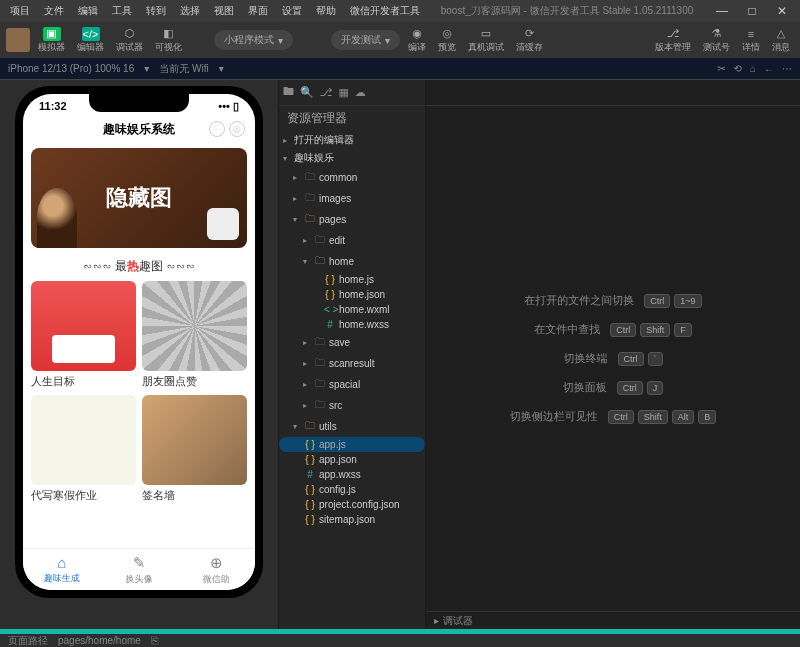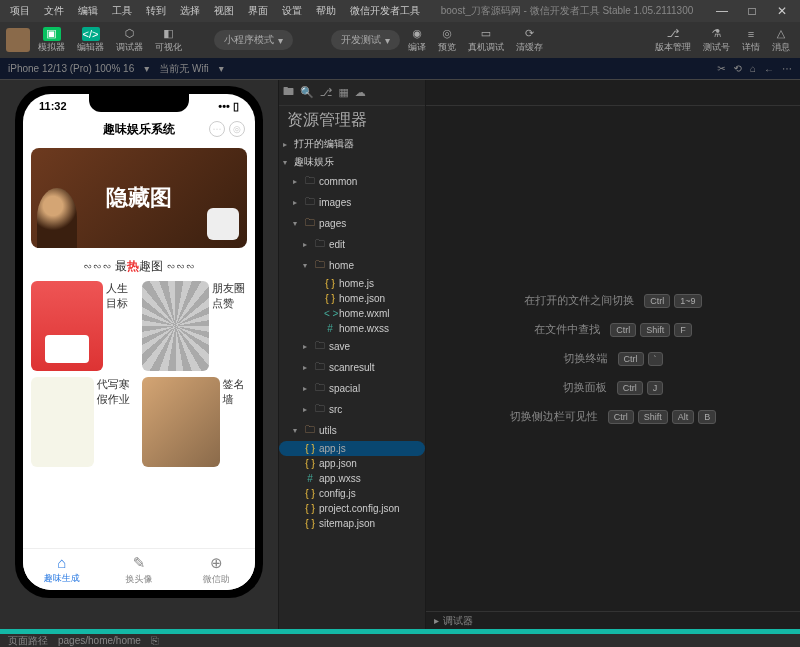--- a/index.html
+++ b/index.html
@@ -30,35 +30,35 @@
 .apphead .t { font-size: 12px; font-weight: 600; color: #000; }
 .apphead .dots { position: absolute; right: 10px; display: flex; gap: 4px; align-items: center; }
 .apphead .dots span { width: 16px; height: 16px; border: 1px solid #ccc; border-radius: 50%; display: flex; align-items: center; justify-content: center; font-size: 9px; }
 .banner { margin: 4px 8px; height: 100px; background: linear-gradient(135deg,#6d3a1f,#3a1f0f); border-radius: 8px; position: relative; display: flex; align-items: center; justify-content: center; }
 .banner .bt { color: #fff; font-size: 22px; font-weight: bold; }
 .banner .char { position: absolute; left: 6px; bottom: 0; width: 40px; height: 60px; background: radial-gradient(circle at 40% 30%, #d4a574 20%, #3a1f0f 50%); border-radius: 50% 50% 0 0; }
 .banner .thumb { position: absolute; right: 8px; bottom: 8px; width: 32px; height: 32px; background: #eee; border-radius: 6px; }
 .sect { text-align: center; padding: 6px; font-size: 12px; color: #333; }
 .sect .hot { color: #e33; font-weight: bold; }
 .grid { display: grid; grid-template-columns: 1fr 1fr; gap: 6px; padding: 0 8px; }
-.card { display: flex; flex-direction: row; gap: 3px; }
+.card { display: flex; flex-direction: column; gap: 3px; }
 .card .img { width: 100%; height: 90px; background: #ddd; border-radius: 6px; }
 .card .lbl { font-size: 11px; color: #333; }
 .c1 .img { background: linear-gradient(#e55,#d33); position: relative; }
 .c1 .img::after { content: ""; position: absolute; bottom: 8px; left: 20%; width: 60%; height: 28px; background: #fff; border-radius: 4px; }
 .c2 .img { background: repeating-conic-gradient(#aaa 0 10deg,#ccc 10deg 20deg); }
 .c3 .img { background: linear-gradient(135deg,#d4a574,#8a6a4a); }
 .c4 .img { background: #f5f5e8; }
 .tabbar { position: absolute; bottom: 0; left: 0; right: 0; height: 42px; background: #fff; border-top: 1px solid #eee; display: flex; }
 .tab { flex: 1; display: flex; flex-direction: column; align-items: center; justify-content: center; gap: 1px; font-size: 9px; color: #888; }
 .tab.active { color: #2a7ae2; }
 .tab .ti { font-size: 15px; }
 .explorer { width: 148px; background: #252525; border-left: 1px solid #1a1a1a; border-right: 1px solid #1a1a1a; display: flex; flex-direction: column; }
 .exptabs { height: 26px; display: flex; align-items: center; padding: 0 4px; gap: 6px; color: #888; border-bottom: 1px solid #333; }
-.exphead { padding: 4px 8px; font-size: 16px; color: #aaa; }
+.exphead { padding: 4px 8px; font-size: 12px; color: #aaa; }
 .tree { flex: 1; overflow: auto; font-size: 10px; }
 .tree .row { display: flex; align-items: center; padding: 2px 4px; gap: 3px; white-space: nowrap; }
 .tree .row.sel { background: #094771; }
 .tree .chv { width: 8px; color: #888; font-size: 8px; }
 .tree .fic { width: 12px; text-align: center; }
 .fold { color: #d4a574; }
 .foldg { color: #888; }
 .js { color: #f0c040; }
 .json { color: #f0c040; }
 .wxml { color: #4a9; }

